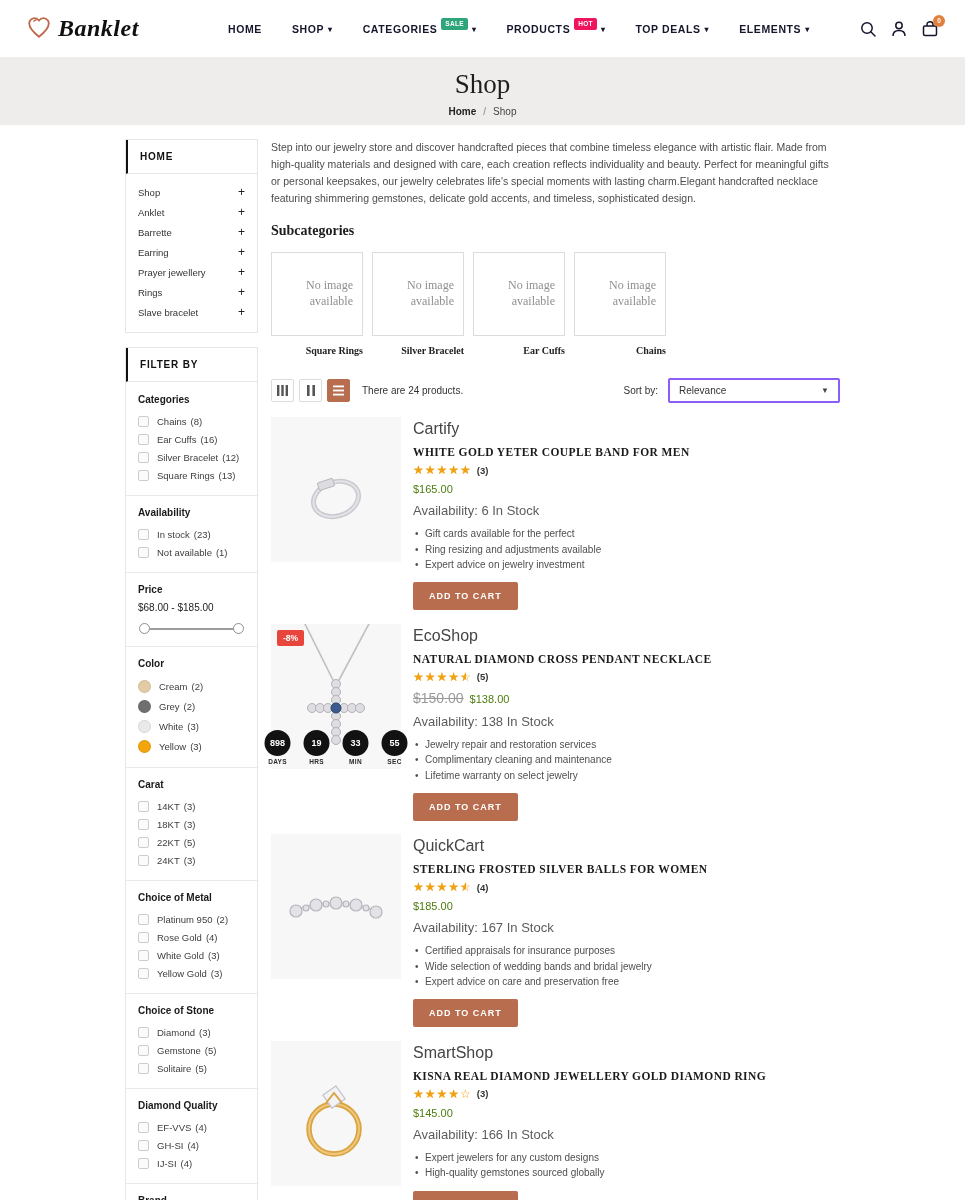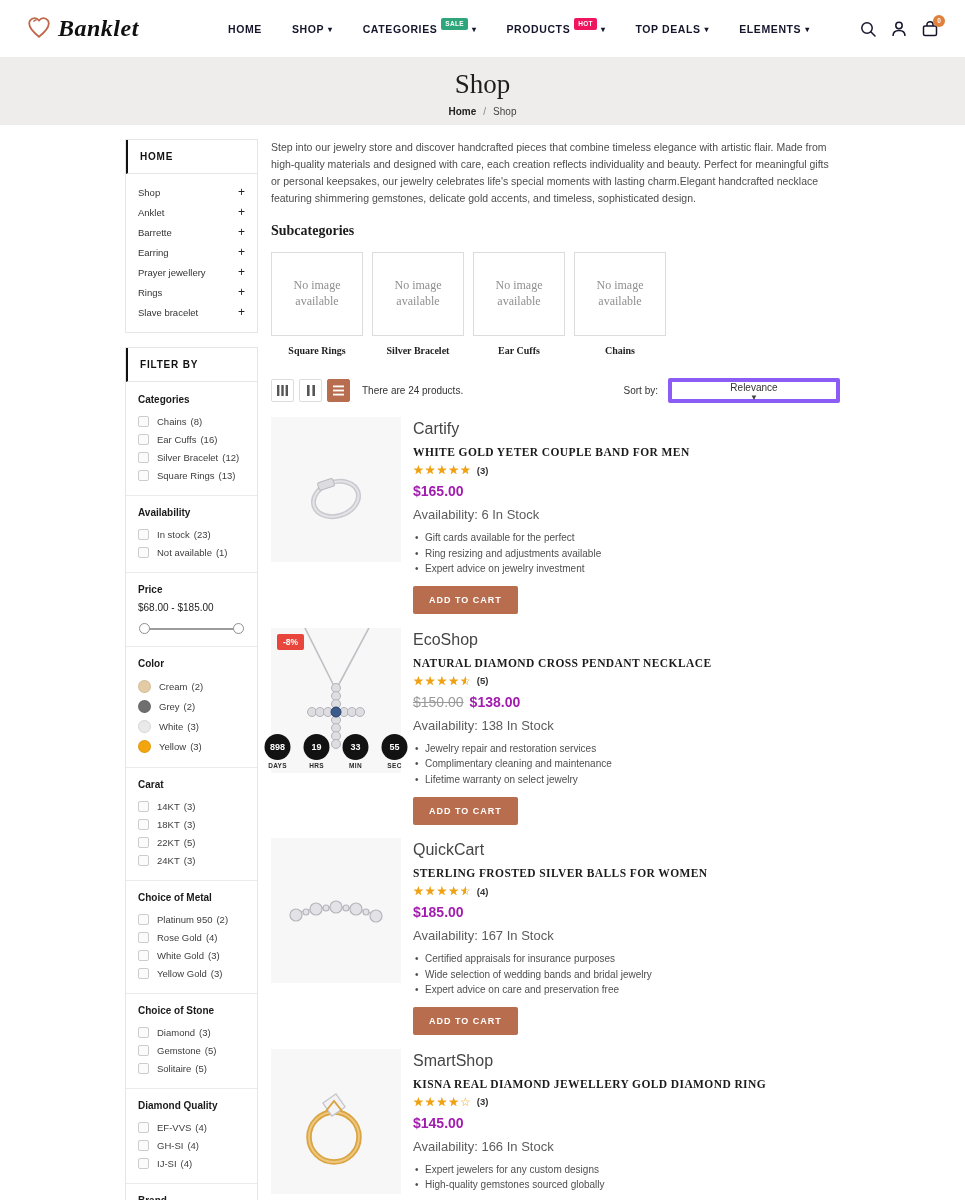--- a/index.html
+++ b/index.html
@@ -59,53 +59,53 @@
   .knob { position:absolute; top:0; width:11px; height:11px; border:1.5px solid #8f8f8f;
     border-radius:50%; background:#fff; cursor:pointer; }
   .knob-l { left:0; } .knob-r { right:0; }
   .swatch { width:13px; height:13px; border-radius:50%; border:1px solid rgba(0,0,0,.08); flex-shrink:0; }
 
   
   .desc { font-size:10.5px; color:#4c4c4c; line-height:1.62; }
   .subcat-title { font-family:"Liberation Serif", serif; font-size:14px; font-weight:bold;
     color:#1c1c1c; margin-top:16px; }
   .cards { display:flex; gap:9px; margin-top:13px; }
-  .card-wrap { width:92px; text-align:center; cursor:pointer; }
+  .card-wrap { width:92px; text-align:right; cursor:pointer; }
   .card { height:84px; border:1px solid #dcdcdc; display:flex; align-items:center; justify-content:center; }
   .noimg { font-family:"Liberation Serif", serif; font-size:12px; color:#8f8f8f; width:72px; line-height:1.3; }
   .card-label { font-family:"Liberation Serif", serif; font-size:10px; font-weight:bold; color:#222; margin-top:9px; }
 
   .toolbar { display:flex; align-items:center; margin-top:22px; }
   .viewbtns { display:flex; gap:5px; }
   .vbtn { width:23px; height:23px; border:1px solid #dcdcdc; border-radius:2px; background:#fff;
     display:flex; align-items:center; justify-content:center; cursor:pointer; }
   .vbtn.active { background:#b76d4e; border-color:#b76d4e; }
   .count-text { font-size:10px; color:#333; margin-left:12px; }
   .sort-wrap { margin-left:auto; display:flex; align-items:center; gap:10px; }
   .sort-label { font-size:10px; color:#333; }
-  .sort-select { width:172px; height:25px; border:4px solid #8b5cf6; border-radius:2px; background:#fff;
-    display:flex; align-items:center; justify-content:space-between; padding:0 15px;
-    font-size:10px; color:#333; cursor:pointer;flex-direction:column; }
+  .sort-select { width:172px; height:25px; border:2px solid #8b5cf6; border-radius:2px; background:#fff;
+    display:flex; align-items:center; justify-content:space-between; padding:0 9px;
+    font-size:10px; color:#333; cursor:pointer; }
   .sort-caret { font-size:8px; color:#444; }
 
   .products { margin-top:14px; }
   .product-row { display:flex; gap:12px; margin-bottom:13.5px; }
   .pimg { width:130px; height:145px; background:#f7f7f7; position:relative; flex-shrink:0; cursor:pointer; }
   .pinfo { padding-top:3px; }
   .pbrand { font-size:16px; color:#454545; }
   .ptitle { font-family:"Liberation Serif", serif; font-size:11.5px; font-weight:bold;
     letter-spacing:.4px; color:#1b1b1b; margin-top:8px; cursor:pointer; }
   .prating { margin-top:6px; display:flex; align-items:center; gap:5px; }
   .stars { position:relative; display:inline-block; font-size:12px; line-height:1;
     color:#f0a112; letter-spacing:1px; }
   .stars-fill { position:absolute; left:0; top:0; overflow:hidden; white-space:nowrap; }
   .rcount { font-size:9.5px; font-weight:bold; color:#333; }
   .pprice-row { margin-top:7px; display:flex; align-items:baseline; gap:6px; }
   .oldprice { font-size:14px; color:#9a9a9a; text-decoration:line-through; }
-  .pprice { font-size:14px; font-weight:bold; color:#a21caf; }
+  .pprice { font-size:11px; font-weight:normal; color:#4d7c0f; }
   .pavail { font-size:13px; color:#5c5c5c; margin-top:8px; }
   .pbullets { margin-top:8px; }
   .pbullet { font-size:10px; color:#4f4f4f; padding:2.2px 0 2.2px 12px; position:relative; }
   .pbullet::before { content:"•"; position:absolute; left:2px; color:#4f4f4f; }
   .addcart { display:inline-block; margin-top:10px; background:#b76d4e; color:#fff; border:none;
     font-family:"Liberation Sans", sans-serif; font-size:9px; font-weight:bold; letter-spacing:1px;
     padding:9px 16px; border-radius:2px; cursor:pointer; }
   .disc-badge { position:absolute; top:6px; left:6px; background:#e8453c; color:#fff;
     font-size:8.5px; font-weight:bold; padding:3px 6px; border-radius:2px; }
   .countdown { position:absolute; bottom:4px; left:50%; transform:translateX(-50%);

